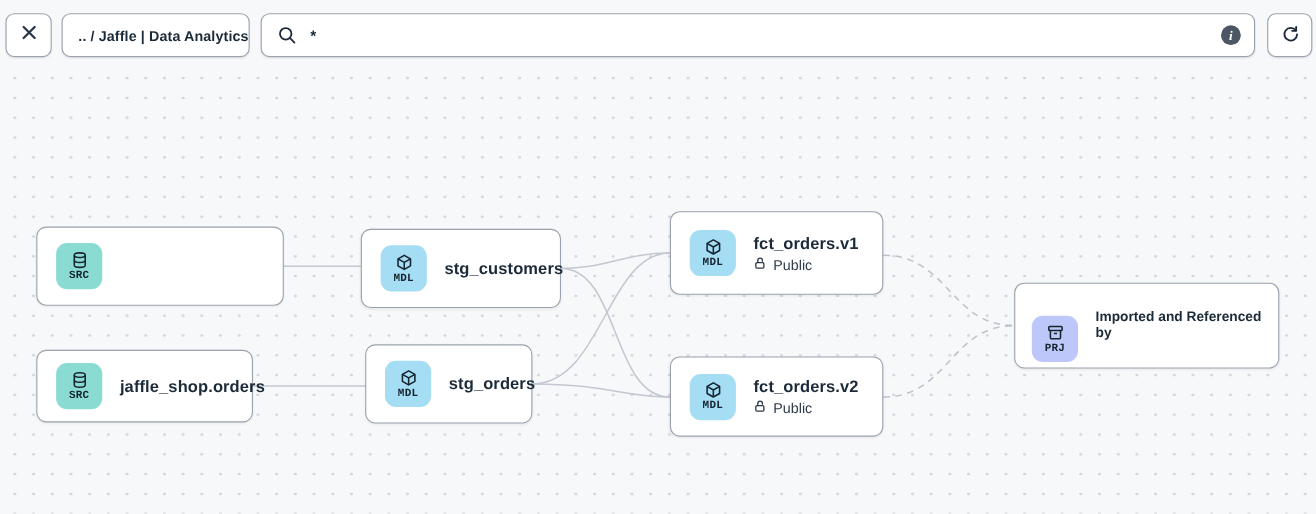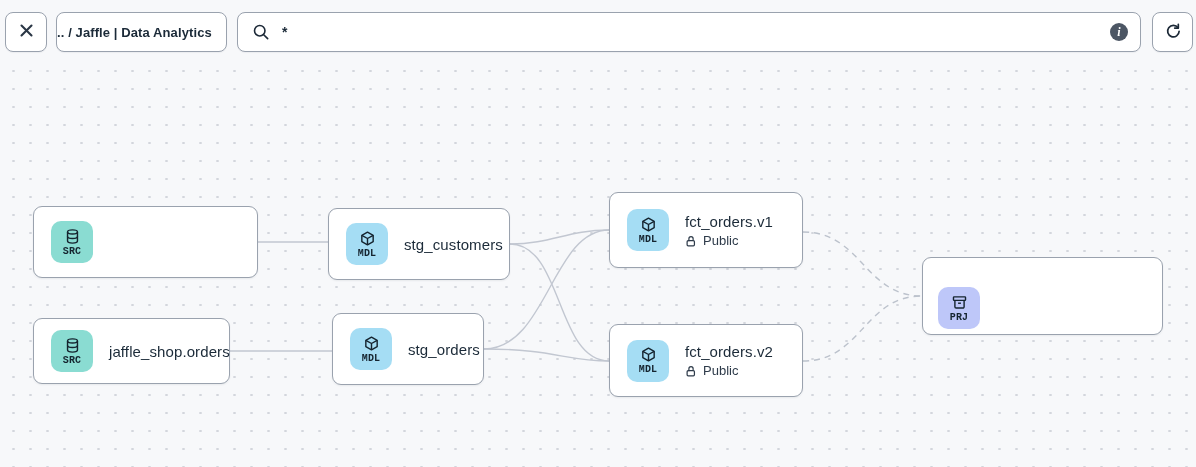--- a/index.html
+++ b/index.html
@@ -24,21 +24,21 @@
   .toolbar { position:absolute; left:0; top:0; width:1196px; height:55px; }
   .tb-btn, .tb-crumb, .tb-search {
     position:absolute; top:12px; height:40px;
     background:#fff; border:1px solid var(--control-border,#9aa2ae);
     border-radius:8px; display:flex; align-items:center;
     box-shadow:0 1px 1px rgba(31,41,55,.05);
   }
   .tb-btn { justify-content:center; cursor:pointer; }
   #btn-close { left:5px; width:42px; }
   #btn-refresh { left:1152px; width:41px; }
-  .tb-crumb { left:56px; width:171px; justify-content:flex-start; cursor:pointer;
+  .tb-crumb { left:56px; width:171px; justify-content:flex-end; cursor:pointer;
     font-size:13px; font-weight:700; letter-spacing:.1px; }
   .tb-search { left:237px; width:904px; padding:0 12px 0 14px; }
   .tb-search input {
     flex:1; border:none; outline:none; background:transparent;
     font-family:"Liberation Sans", sans-serif;
     font-size:14px; font-weight:700; color:var(--text-dark,#1b2a38);
     margin-left:12px;
   }
   .info-dot {
     width:18px; height:18px; border-radius:50%;
@@ -61,22 +61,22 @@
     display:flex; flex-direction:column; align-items:center; justify-content:center;
     gap:1px;
   }
   .badge.src { background:var(--src-bg,#8adcd2); }
   .badge.mdl { background:var(--mdl-bg,#a5ddf4); }
   .badge.prj { background:var(--prj-bg,#bec7f9);margin-top:24px; }
   .badge span {
     font-family:"Liberation Mono", monospace;
     font-size:10px; font-weight:700; color:#15242f; letter-spacing:.2px;
   }
-  .node .title { font-size:15px; font-weight:400; color:var(--text-dark,#1b2a38); letter-spacing:.1px; }
-  .node .sub { display:flex; align-items:flex-end; gap:5px; margin-top:3px;
+  .node .title { font-size:15px; font-weight:700; color:var(--text-dark,#1b2a38); letter-spacing:.1px; }
+  .node .sub { display:flex; align-items:flex-start; gap:5px; margin-top:3px;
     font-size:13px; color:#2e3b4a; }
   .node .pretitle { font-size:12.5px; font-weight:700; color:var(--text-dark,#1b2a38); margin-bottom:3px; }
   .node .big-title { font-size:16.5px; font-weight:400; color:var(--text-dark,#1b2a38); }
 
   #node-src-customers { left:33px;  top:206px; width:225px; height:72px; }
   #node-src-orders    { left:33px;  top:318px; width:197px; height:66px; }
   #node-stg-customers { left:328px; top:208px; width:182px; height:72px; }
   #node-stg-orders    { left:332px; top:313px; width:152px; height:72px; }
   #node-fct-v1        { left:609px; top:192px; width:194px; height:76px; }
   #node-fct-v2        { left:609px; top:324px; width:194px; height:73px; }
@@ -222,14 +222,15 @@
 <div class="node" id="node-prj">
   <div class="badge prj">
     <svg width="17" height="17" viewBox="0 0 24 24" fill="none" stroke="#15242f" stroke-width="2" stroke-linejoin="round">
       <rect x="3.5" y="4" width="17" height="5" rx="1"></rect>
       <path d="M5.5 9 V18 a1.8 1.8 0 0 0 1.8 1.8 H16.7 A1.8 1.8 0 0 0 18.5 18 V9"></path>
       <path d="M10 13 h4"></path>
     </svg>
     <span>PRJ</span>
   </div>
   <div>
+    <div class="pretitle">Imported and Referenced by</div>
   </div>
 </div>
 
 </body></html>

